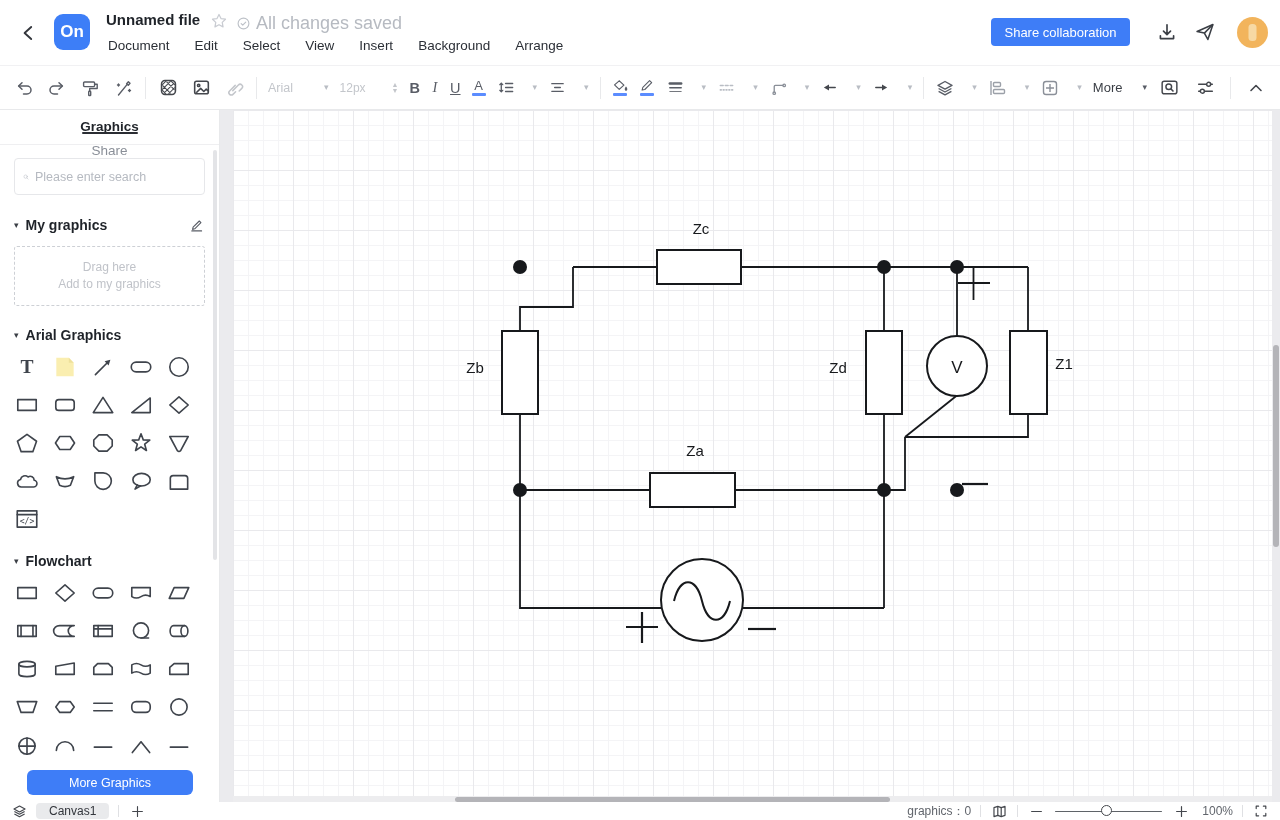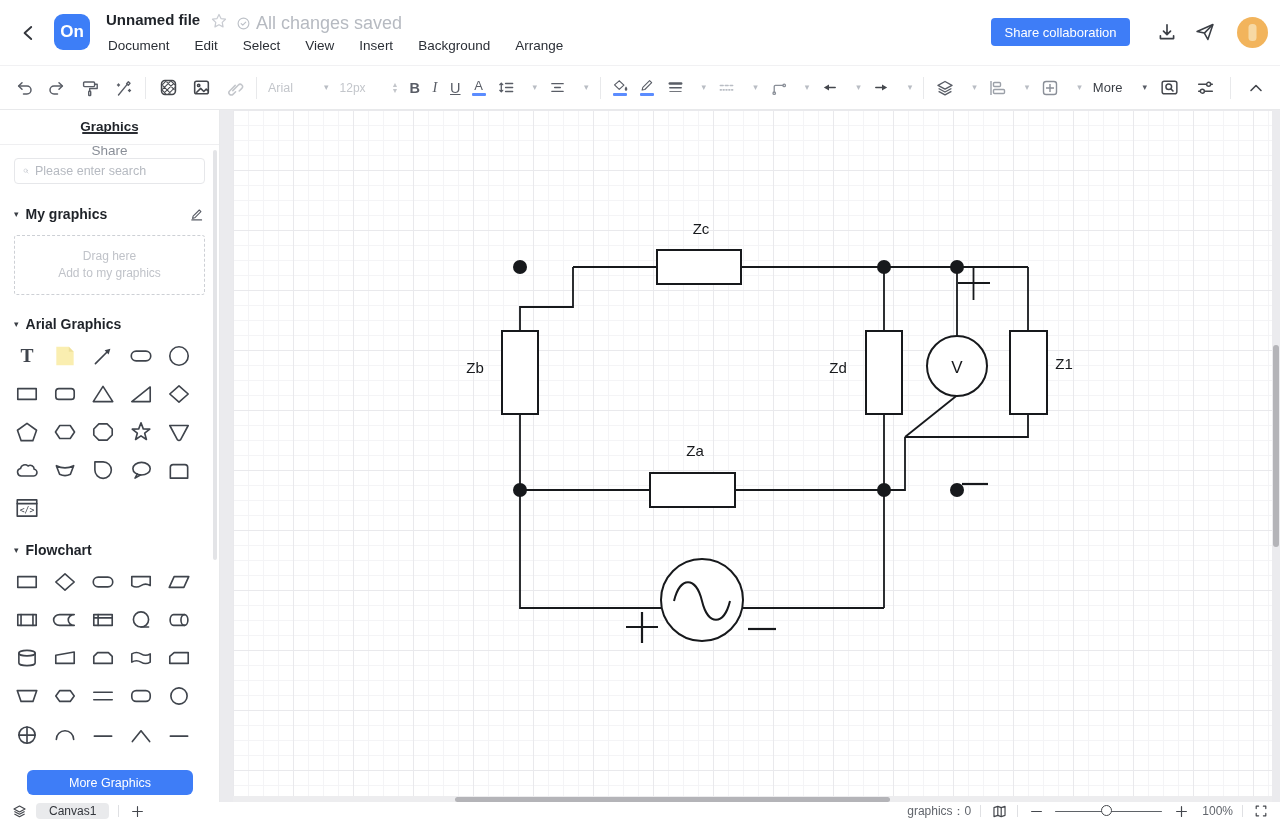--- a/index.html
+++ b/index.html
@@ -51,21 +51,21 @@
   
   .sidebar { position:absolute; left:0; top:110px; width:220px; height:692px; background:#fff;
              border-right:1px solid #e8e9eb; }
   .side-tabs { height:35px; display:flex; border-bottom:1px solid #efeff1;flex-direction:column; }
   .side-tab { flex:1; text-align:center; font-size:13.5px; color:#8a8f98; padding-top:9px;
               position:relative; cursor:pointer; }
   .side-tab.active { color:#1f2329; font-weight:bold; }
   .side-tab.active::after { content:""; position:absolute; left:50%; transform:translateX(-50%);
               bottom:0; width:56px; height:2.5px; background:#2a2d33; border-radius:2px; }
   .side-content { position:absolute; top:35px; bottom:0; left:0; right:0; overflow:hidden; padding:13px 14px 0; }
-  .search-box { height:26px; background:#fff; border:1px solid #e6e7ea; border-radius:4px;
+  .search-box { height:37px; background:#fff; border:1px solid #e6e7ea; border-radius:4px;
                 display:flex; align-items:center; padding:0 8px; gap:6px; }
   .search-box input { border:none; outline:none; flex:1; font-size:12.5px; font-family:inherit;
                       color:#3a3e45; background:transparent; }
   .search-box input::placeholder { color:#b6bac1; }
   .section-head { display:flex; align-items:center; gap:7px; margin-top:21px; }
   .sec-caret { font-size:9px; color:#3a3e45; }
   .sec-title { font-size:14px; font-weight:bold; color:#1f2329; flex:1; }
   .dropzone { margin-top:13px; height:60px; border:1px dashed #cdd0d5; border-radius:3px;
               display:flex; flex-direction:column; align-items:center; justify-content:center;
               font-size:12px; color:#c0c3c9; line-height:1.45; }

